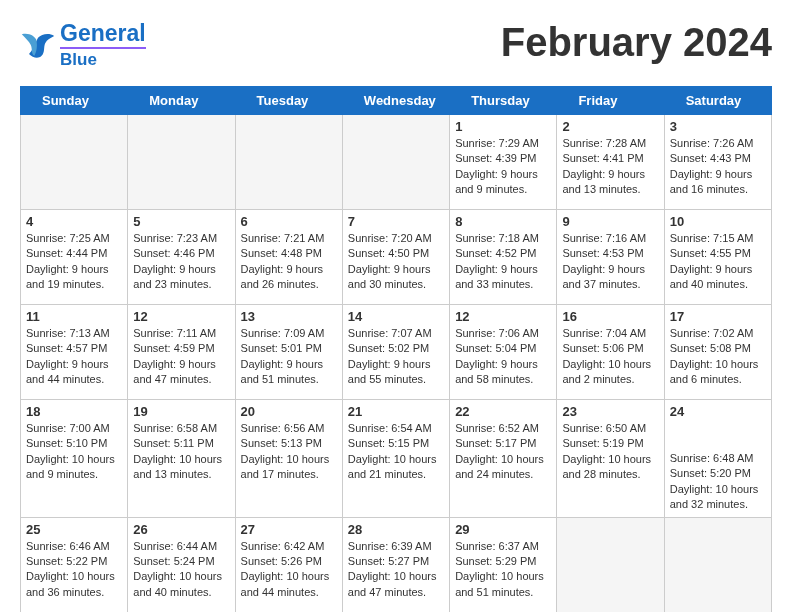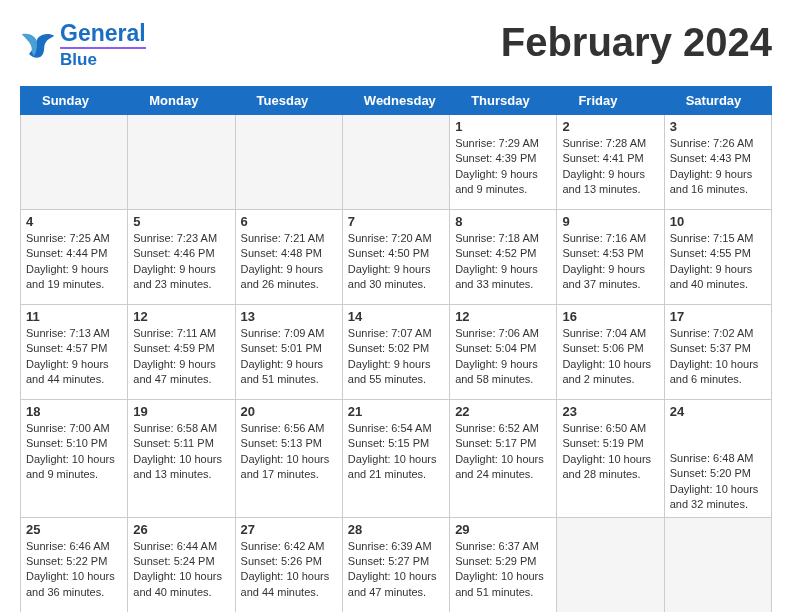--- a/index.html
+++ b/index.html
@@ -228,21 +228,21 @@
         <td>
           <span class="day-num">16</span>
           <div class="day-info" style="white-space: pre-line;">Sunrise: 7:04 AM
 Sunset: 5:06 PM
 Daylight: 10 hours
 and 2 minutes.</div>
         </td>
         <td>
           <span class="day-num">17</span>
           <div class="day-info" style="white-space: pre-line;">Sunrise: 7:02 AM
-Sunset: 5:37 PM
+Sunset: 5:08 PM
 Daylight: 10 hours
 and 6 minutes.</div>
         </td>
       </tr>
       <tr>
         <td>
           <span class="day-num">18</span>
           <div class="day-info" style="white-space: pre-line;">Sunrise: 7:00 AM
 Sunset: 5:10 PM
 Daylight: 10 hours

